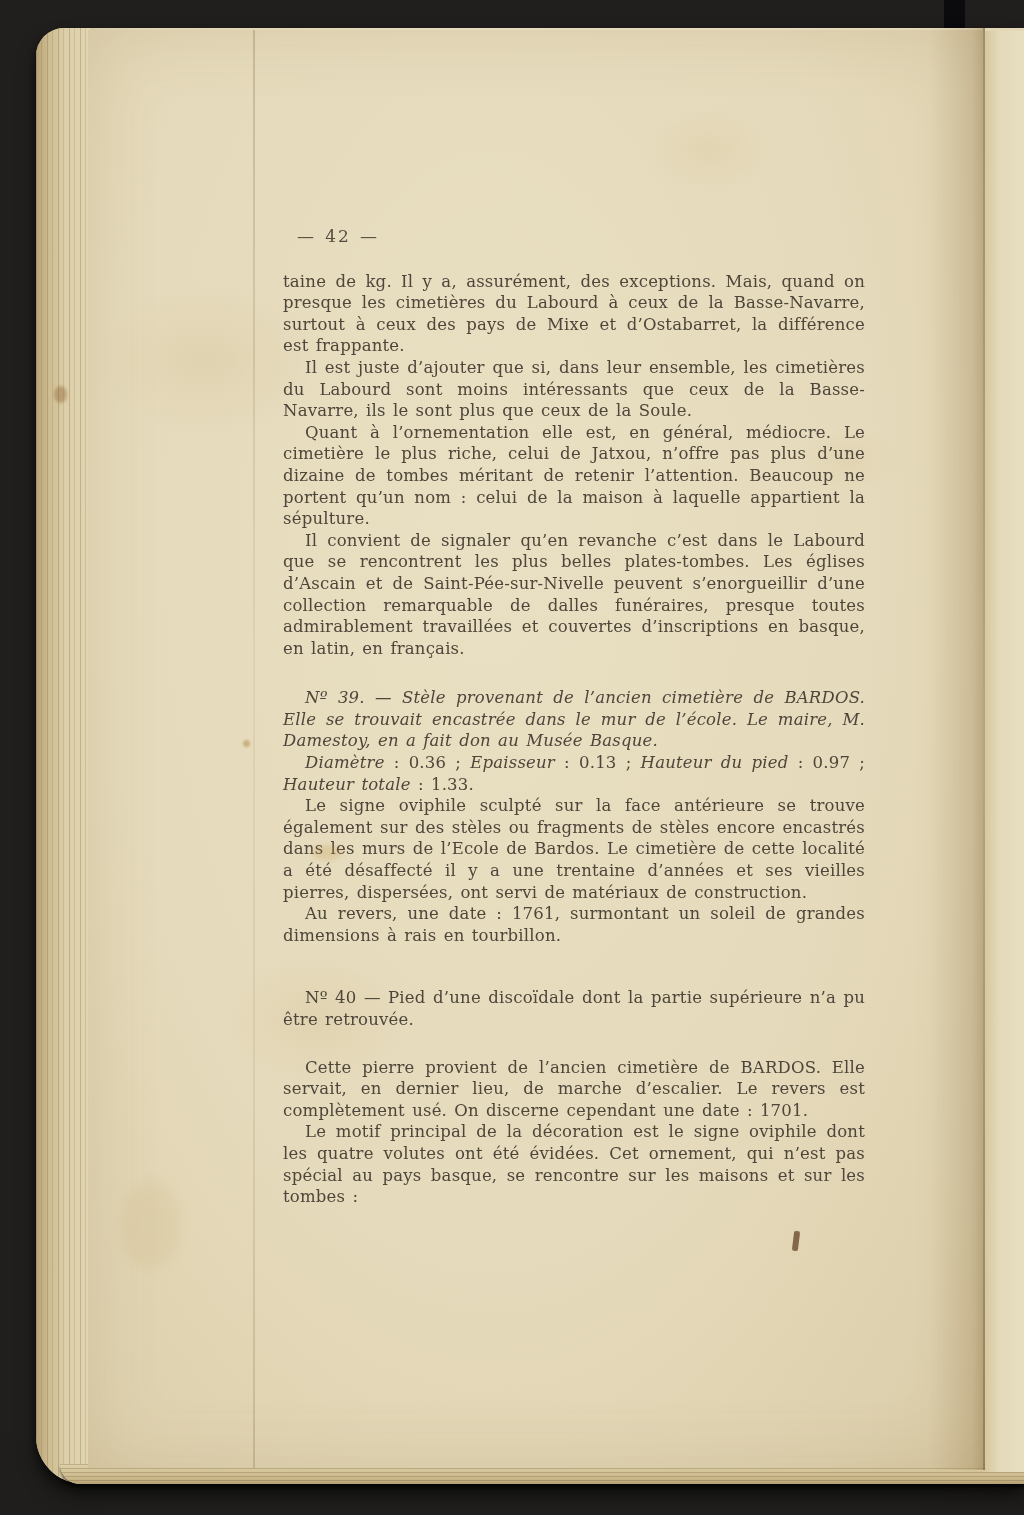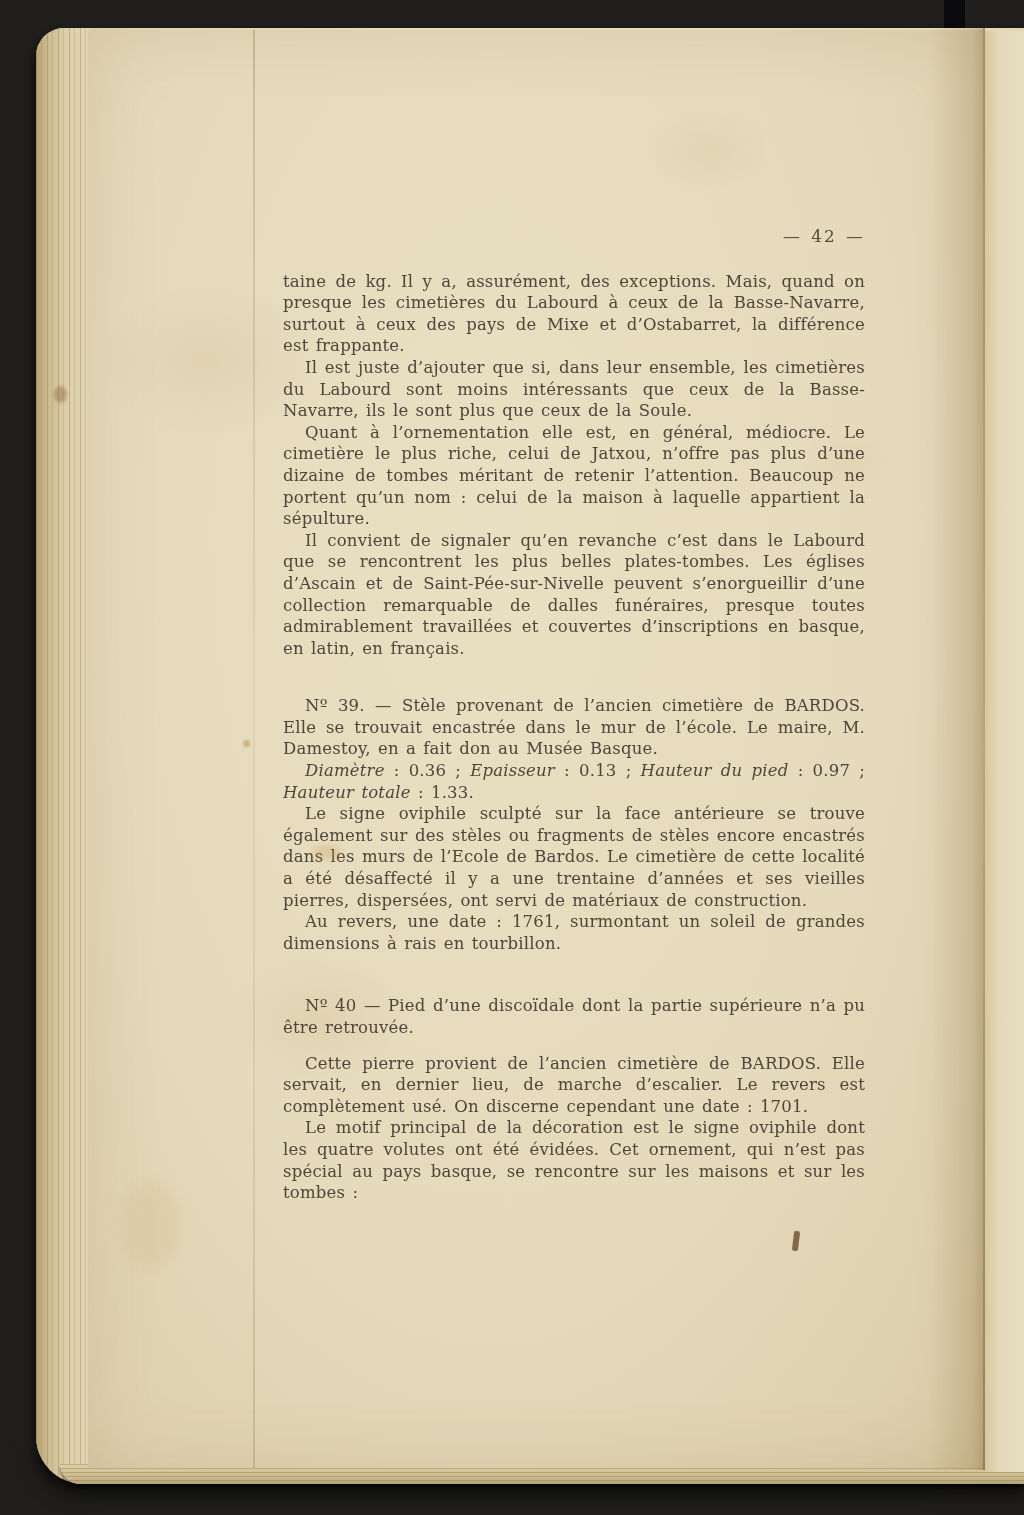--- a/index.html
+++ b/index.html
@@ -83,21 +83,21 @@
   
   .text-block {
     position: absolute; left: 283px; top: 226px; width: 582px;
     color: #4e463b;
     font-size: 16.5px; line-height: 21.6px;
     text-align: justify;
     letter-spacing: 0.2px; word-spacing: 1.8px;
     hyphens: auto; -webkit-hyphens: auto;
   }
   .page-number {
-    text-align: right; text-indent: 14px;
+    text-align: left; text-indent: 14px;
     font-size: 17px; letter-spacing: 2px;
     margin: 0 0 23px 0;
     color: #564d40;
   }
   .text-block p { margin: 0; }
   .text-block p.indent { text-indent: 22px; }
   .text-block span.it { font-style: italic; }
   
   .mark { position: absolute; border-radius: 50%; pointer-events: none; }
   .stain-edge   { left: 54px;  top: 386px;  width: 13px; height: 17px; background: #8a5d2e; opacity: .40; filter: blur(1.5px); }
@@ -127,26 +127,26 @@
     <div class="next-page"></div>
   </div>
 
   <div class="text-block">
     <div class="page-number">— 42 —</div>
     <div id="body-text">
         <p><span>taine de kg. Il y a, assurément, des exceptions. Mais, quand on presque les cimetières du Labourd à ceux de la Basse-Navarre, surtout à ceux des pays de Mixe et d’Ostabarret, la différence est frappante.</span></p>
         <p class="indent"><span>Il est juste d’ajouter que si, dans leur ensemble, les cimetières du Labourd sont moins intéressants que ceux de la Basse-Navarre, ils le sont plus que ceux de la Soule.</span></p>
         <p class="indent"><span>Quant à l’ornementation elle est, en général, médiocre. Le cimetière le plus riche, celui de Jatxou, n’offre pas plus d’une dizaine de tombes méritant de retenir l’attention. Beaucoup ne portent qu’un nom : celui de la maison à laquelle appartient la sépulture.</span></p>
         <p class="indent"><span>Il convient de signaler qu’en revanche c’est dans le Labourd que se rencontrent les plus belles plates-tombes. Les églises d’Ascain et de Saint-Pée-sur-Nivelle peuvent s’enorgueillir d’une collection remarquable de dalles funéraires, presque toutes admirablement travaillées et couvertes d’inscriptions en basque, en latin, en français.</span></p>
-        <p class="indent" style="margin-top: 36px;"><span>Nº 39. — Stèle provenant de l’ancien cimetière de BARDOS. Elle se trouvait encastrée dans le mur de l’école. Le maire, M. Damestoy, en a fait don au Musée Basque.</span></p>
+        <p class="indent" style="margin-top: 28px; font-style: italic;"><span>Nº 39. — Stèle provenant de l’ancien cimetière de BARDOS. Elle se trouvait encastrée dans le mur de l’école. Le maire, M. Damestoy, en a fait don au Musée Basque.</span></p>
         <p class="indent"><span class="it">Diamètre</span><span> : 0.36 ; </span><span class="it">Epaisseur</span><span> : 0.13 ; </span><span class="it">Hauteur du pied</span><span> : 0.97 ; </span><span class="it">Hauteur totale</span><span> : 1.33.</span></p>
         <p class="indent"><span>Le signe oviphile sculpté sur la face antérieure se trouve également sur des stèles ou fragments de stèles encore encastrés dans les murs de l’Ecole de Bardos. Le cimetière de cette localité a été désaffecté il y a une trentaine d’années et ses vieilles pierres, dispersées, ont servi de matériaux de construction.</span></p>
         <p class="indent"><span>Au revers, une date : 1761, surmontant un soleil de grandes dimensions à rais en tourbillon.</span></p>
         <p class="indent" style="margin-top: 41px;"><span>Nº 40 — Pied d’une discoïdale dont la partie supérieure n’a pu être retrouvée.</span></p>
-        <p class="indent" style="margin-top: 14px;"><span>Cette pierre provient de l’ancien cimetière de BARDOS. Elle servait, en dernier lieu, de marche d’escalier. Le revers est complètement usé. On discerne cependant une date : 1701.</span></p>
+        <p class="indent" style="margin-top: 26px;"><span>Cette pierre provient de l’ancien cimetière de BARDOS. Elle servait, en dernier lieu, de marche d’escalier. Le revers est complètement usé. On discerne cependant une date : 1701.</span></p>
         <p class="indent"><span>Le motif principal de la décoration est le signe oviphile dont les quatre volutes ont été évidées. Cet ornement, qui n’est pas spécial au pays basque, se rencontre sur les maisons et sur les tombes :</span></p>
       </div>
   </div>
 
   <div class="mark stain-edge"></div>
   <div class="mark stain-dot"></div>
   <div class="mark stain-faint"></div>
   <div class="mark stain-corner"></div>
   <div class="mark ink-mark"></div>
 

